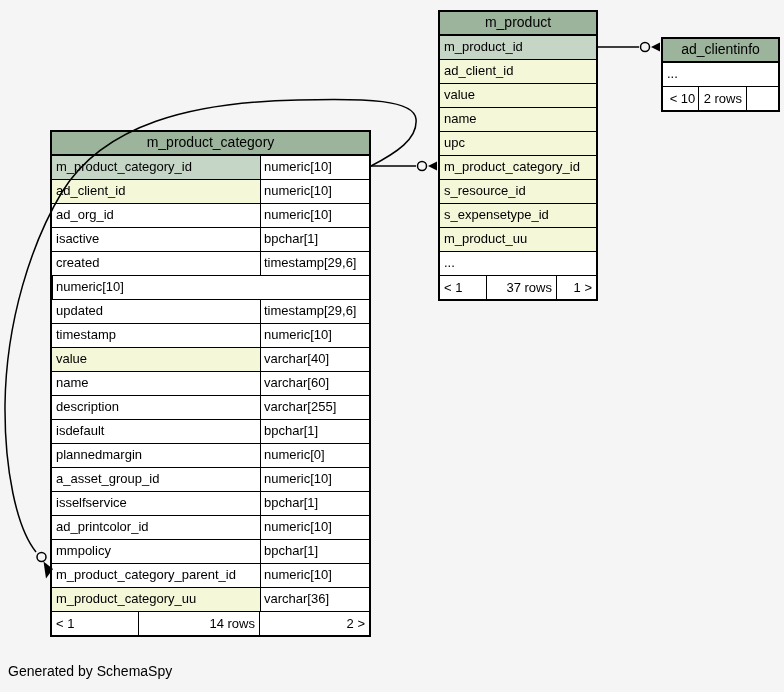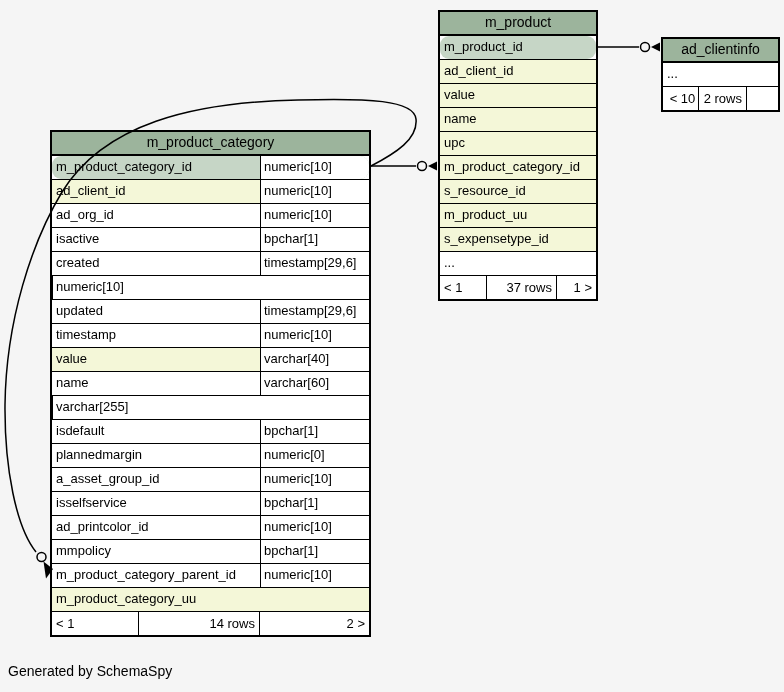--- a/index.html
+++ b/index.html
@@ -18,21 +18,21 @@
     border:2px solid var(--line);box-sizing:border-box;
   }
   .tbl-header{
     height:22px;line-height:21px;text-align:center;font-size:14px;
     background:var(--header-bg);border-bottom:2px solid var(--line);
   }
   .row{
     height:24px;box-sizing:border-box;border-top:1px solid var(--line);
     display:flex;background:var(--cell-bg);overflow:hidden;
   }
-  .row:first-child{border-top:none;height:23px;border-radius:9px;}
+  .row:first-child{border-top:none;height:23px;}
   .row.pk{background:var(--pk-bg);}
   .row.indexed{background:var(--idx-bg);}
   .cell{line-height:22px;font-size:13px;white-space:nowrap;overflow:hidden;box-sizing:border-box;}
   .cell.name{padding-left:4px;flex:1;}
   .cell.type{width:110px;flex:none;border-left:1px solid var(--line);padding-left:3px;background:var(--cell-bg);}
   .t0 .cell.name{flex:none;width:208px;}
   .t0 .cell.type{flex:1;width:auto;}
   .tbl-footer{
     height:24px;box-sizing:border-box;border-top:1px solid var(--line);
     display:flex;background:var(--cell-bg);font-size:13px;
@@ -88,20 +88,21 @@
         </div>
         <div class="row indexed">
           <div class="cell name">value</div>
           <div class="cell type">varchar[40]</div>
         </div>
         <div class="row">
           <div class="cell name">name</div>
           <div class="cell type">varchar[60]</div>
         </div>
         <div class="row">
+          <div class="cell name">description</div>
           <div class="cell type">varchar[255]</div>
         </div>
         <div class="row">
           <div class="cell name">isdefault</div>
           <div class="cell type">bpchar[1]</div>
         </div>
         <div class="row">
           <div class="cell name">plannedmargin</div>
           <div class="cell type">numeric[0]</div>
         </div>
@@ -120,20 +121,21 @@
         <div class="row">
           <div class="cell name">mmpolicy</div>
           <div class="cell type">bpchar[1]</div>
         </div>
         <div class="row">
           <div class="cell name">m_product_category_parent_id</div>
           <div class="cell type">numeric[10]</div>
         </div>
         <div class="row indexed">
           <div class="cell name">m_product_category_uu</div>
+          <div class="cell type">varchar[36]</div>
         </div>
       </div>
     <div class="tbl-footer">
       <div class="fcell f1">&lt; 1</div>
       <div class="fcell f2">14 rows</div>
       <div class="fcell f3">2 &gt;</div>
     </div>
   </div>
 
   <div class="db-table t1" style="left:438px;top:10px;width:160px;">
@@ -154,24 +156,24 @@
         <div class="row indexed">
           <div class="cell name">upc</div>
         </div>
         <div class="row indexed">
           <div class="cell name">m_product_category_id</div>
         </div>
         <div class="row indexed">
           <div class="cell name">s_resource_id</div>
         </div>
         <div class="row indexed">
+          <div class="cell name">s_expensetype_id</div>
+        </div>
+        <div class="row indexed">
           <div class="cell name">m_product_uu</div>
-        </div>
-        <div class="row indexed">
-          <div class="cell name">s_expensetype_id</div>
         </div>
         <div class="row">
           <div class="cell name">...</div>
         </div>
       </div>
     <div class="tbl-footer">
       <div class="fcell f1">&lt; 1</div>
       <div class="fcell f2">37 rows</div>
       <div class="fcell f3">1 &gt;</div>
     </div>

